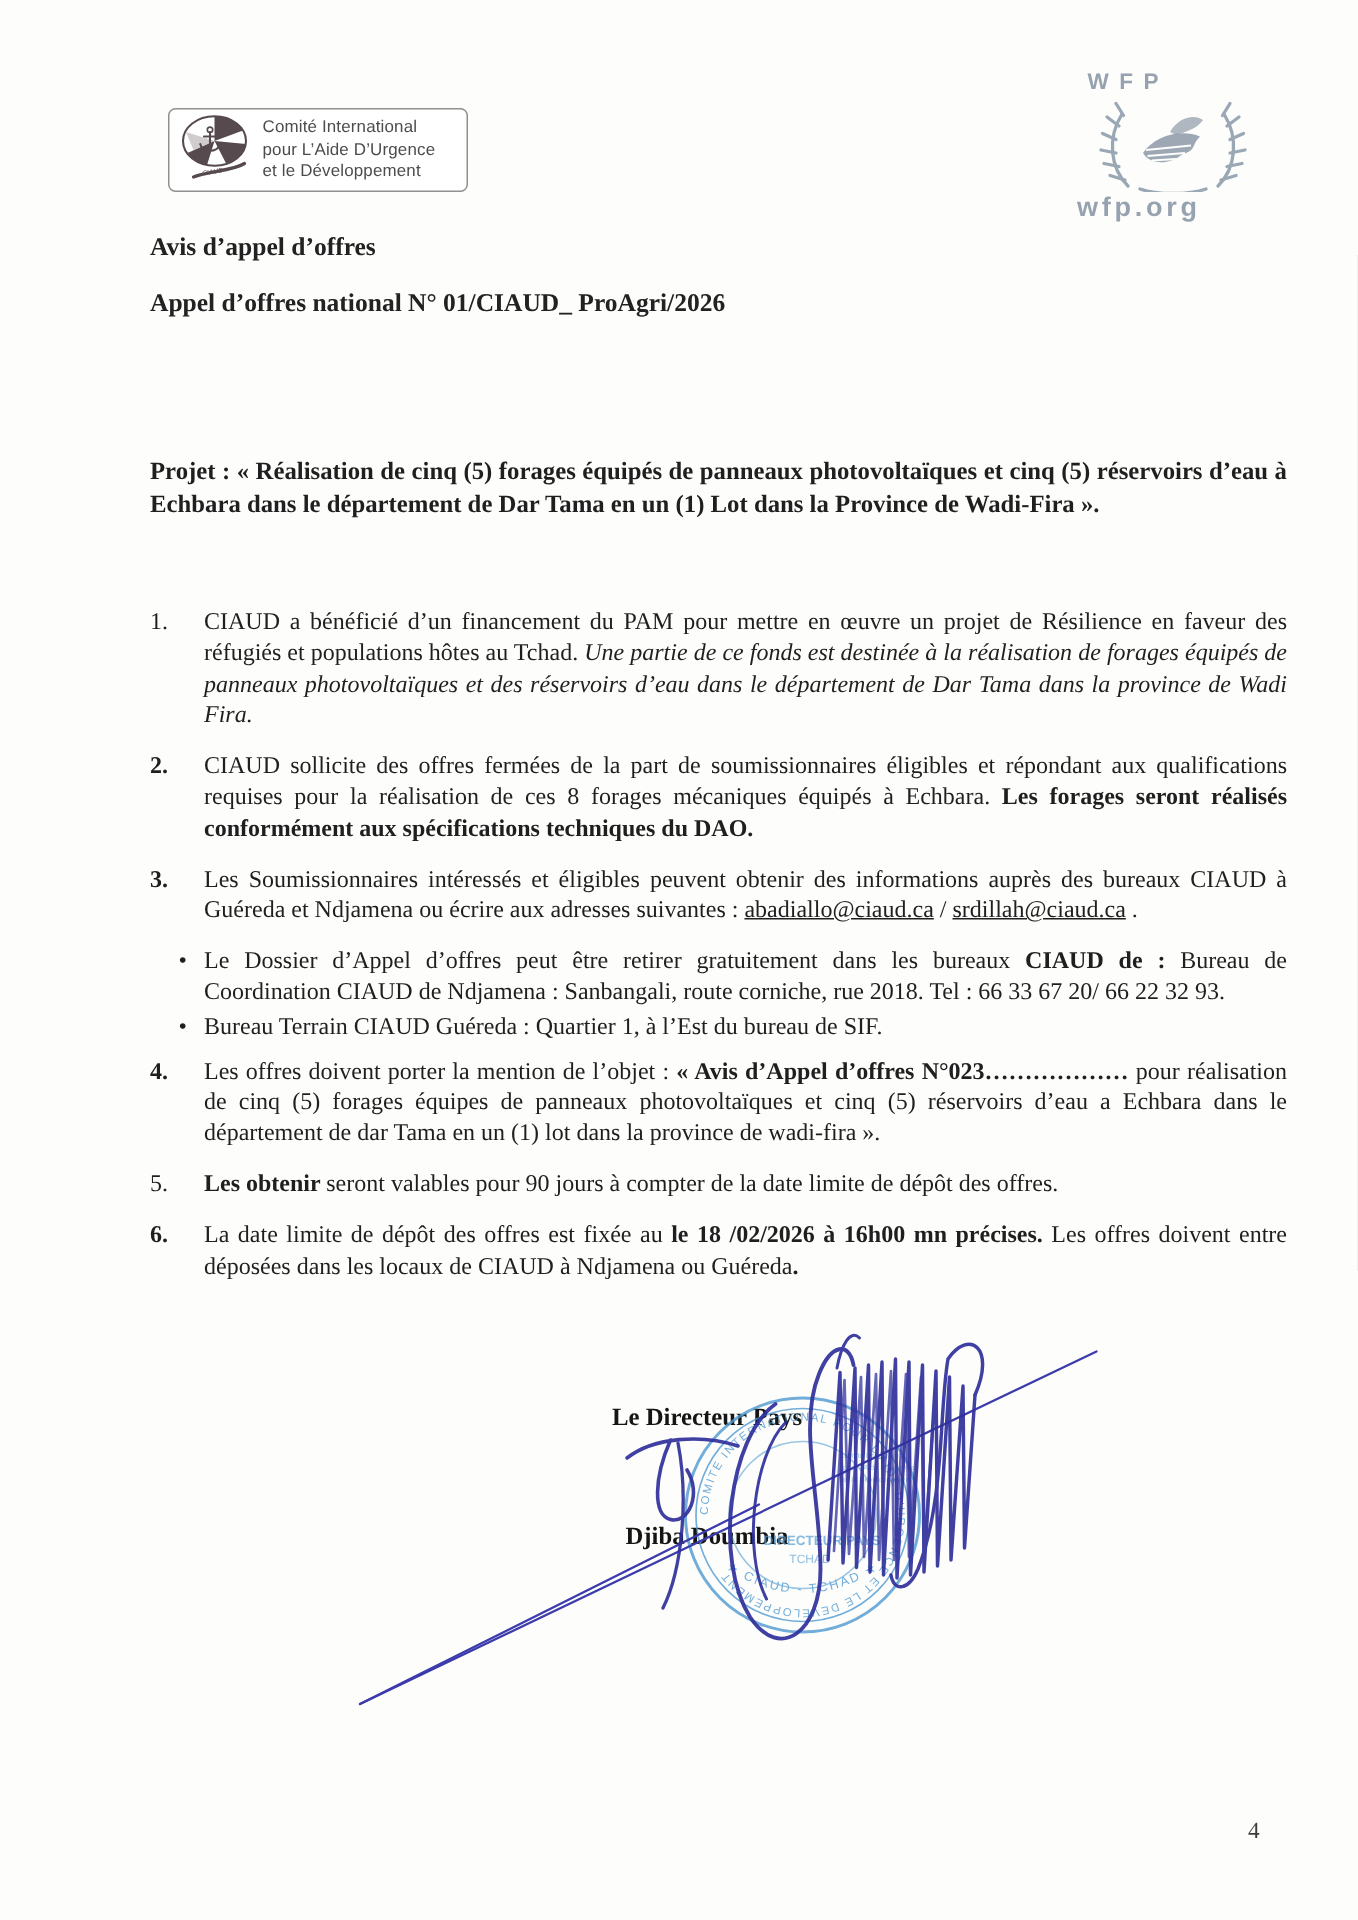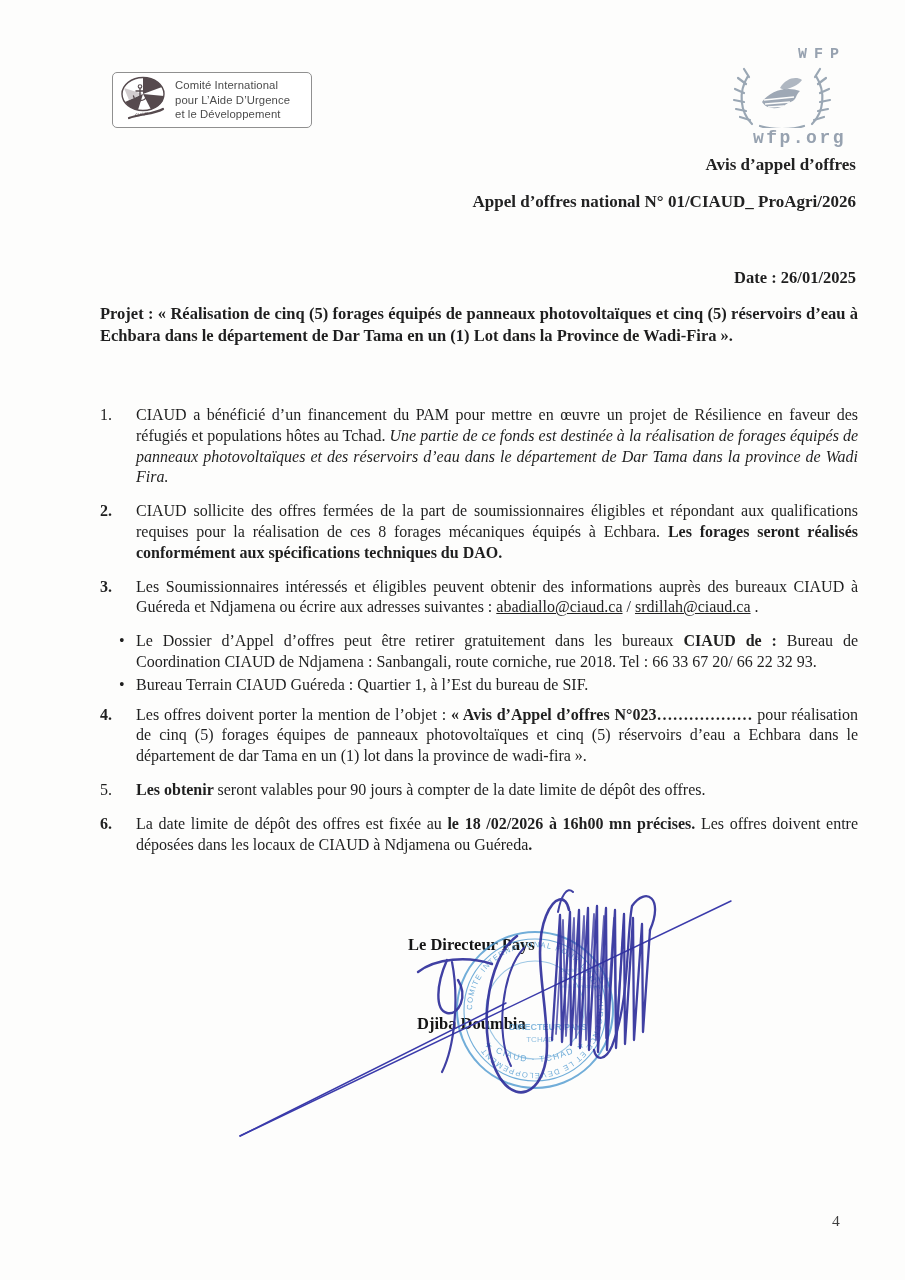--- a/index.html
+++ b/index.html
@@ -13,28 +13,28 @@
   .ciaud-box {
     position:absolute; left:112px; top:72px; width:200px; height:56px;
     border:1.5px solid #909090; border-radius:5px; background:#fff;
     display:flex; align-items:center; gap:7px; padding:3px 6px 3px 5px;
   }
   .ciaud-text {
     font-family:"Liberation Sans", sans-serif; font-size:11.3px; line-height:1.27;
     color:#4c4c4c; letter-spacing:.1px; white-space:nowrap;
   }
   .wfp-box {
-    position:absolute; left:718px; top:46px; width:128px; text-align:right;
-    font-family:Liberation Mono, monospace; color:#97a2b0;
+    position:absolute; left:718px; top:46px; width:128px; text-align:left;
+    font-family:Liberation Sans, sans-serif; color:#97a2b0;
   }
   .wfp-title { font-size:15px; font-weight:bold; letter-spacing:7px; text-indent:7px; margin-bottom:1px; }
   .wfp-url   { font-size:18px; font-weight:bold; letter-spacing:2.5px; margin-top:0px; }
   
   .doc-title, .doc-subtitle {
-    position:absolute; left:100px; width:756px; text-align:right;
+    position:absolute; left:100px; width:756px; text-align:left;
     font-weight:bold; font-size:17px; color:#222;
   }
   .doc-title { top:155px; }
   .doc-subtitle { top:192px; }
   .doc-date {
     position:absolute; top:268px; left:100px; width:756px;
     text-align:right; font-weight:bold; font-size:16.5px;
   }
   .project {
     position:absolute; top:303px; left:100px; width:758px;
@@ -100,21 +100,20 @@
         <path d="M30,38 C38,26 56,22 68,27 C62,33 66,36 56,39 C46,47 34,45 30,38 Z" fill="#8d99a8" opacity="0.85"></path>
         <path d="M48,24 C54,14 64,12 70,16 C66,22 58,24 52,26" fill="#8d99a8" opacity="0.7"></path>
         <path d="M32,36 L62,33 M33,40 L58,38 M36,43 L52,42" stroke="#fdfdfc" stroke-width="1.4"></path>
       </g>
     </svg>
     <div class="wfp-url">wfp.org</div>
   </div>
 
   <div class="doc-title">Avis d’appel d’offres</div>
   <div class="doc-subtitle">Appel d’offres national N° 01/CIAUD_ ProAgri/2026</div>
-  <div class="doc-date">Date : 26/01/2025</div>
 
   <div class="project">Projet : « Réalisation de cinq (5) forages équipés de panneaux photovoltaïques et cinq (5) réservoirs d’eau à Echbara dans le département de Dar Tama en un (1) Lot dans la Province de Wadi-Fira ».</div>
 
   <div class="list">
 
     <div class="num-item">
       <span class="num">1.</span>
       <span class="itxt"><span>CIAUD a bénéficié d’un financement du PAM pour mettre en œuvre un projet de Résilience en faveur des réfugiés et populations hôtes au Tchad. </span><span class="ital">Une partie de ce fonds est destinée à la réalisation de forages équipés de panneaux photovoltaïques et des réservoirs d’eau dans le département de Dar Tama dans la province de Wadi Fira.</span></span>
     </div>
 

